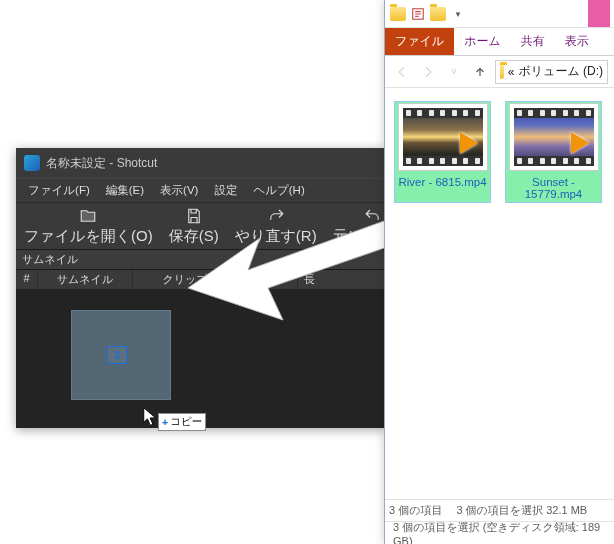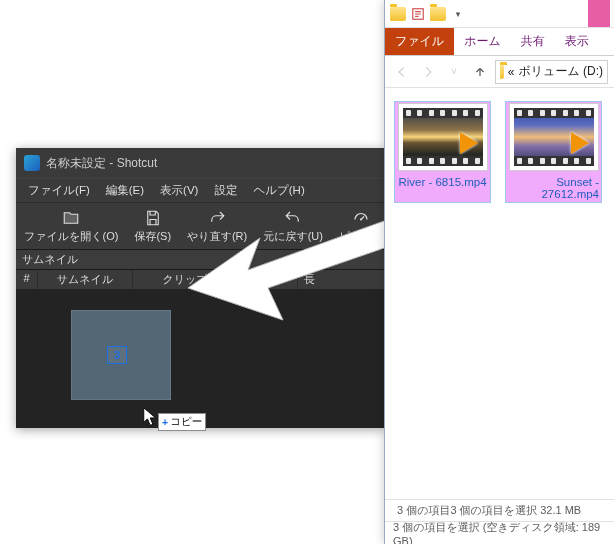--- a/index.html
+++ b/index.html
@@ -5,21 +5,21 @@
 * { box-sizing: border-box; margin: 0; padding: 0; font-family: "Meiryo", "Yu Gothic", sans-serif; }
 body { width: 614px; height: 544px; background: #fff; position: relative; overflow: hidden; }
 
 
 .shotcut-window { position:absolute; left:16px; top:148px; width:370px; height:280px; background:#232323; box-shadow:0 2px 10px rgba(0,0,0,.35); }
 .sc-titlebar { height:30px; background:#3a3a3a; display:flex; align-items:center; padding:0 8px; color:#ccc; font-size:12px; gap:6px; }
 .sc-titlebar .logo { width:16px; height:16px; border-radius:3px; background:linear-gradient(135deg,#2aa4d6,#1d5fbc); position:relative; }
 .sc-menubar { height:24px; background:#3a3a3a; display:flex; align-items:center; padding:0 6px; gap:4px; border-top:1px solid #424242; }
 .sc-menubar span { color:#ddd; font-size:11.5px; padding:3px 6px; cursor:default; }
 .sc-toolbar { height:48px; background:#3a3a3a; display:flex; align-items:center; border-top:1px solid #2b2b2b; border-bottom:1px solid #1a1a1a; }
-.sc-tool { flex:0 0 auto; display:flex; flex-direction:column; align-items:center; justify-content:center; padding:4px 8px 4px; color:#ddd; font-size:11px; gap:2px; cursor:default; }
+.sc-tool { flex:0 0 auto; display:flex; flex-direction:column; align-items:center; justify-content:center; padding:4px 8px 4px; color:#ddd; font-size:15px; gap:2px; cursor:default; }
 .sc-tool svg { width:18px; height:18px; }
 .sc-panel-title { height:20px; background:#3c3c3c; color:#ddd; font-size:11px; padding:2px 6px; border-bottom:1px solid #1a1a1a; }
 .sc-playlist-hdr { height:20px; background:#3a3a3a; display:flex; color:#ddd; font-size:11px; border-bottom:1px solid #232323; }
 .sc-playlist-hdr div { padding:2px 6px; border-right:1px solid #2c2c2c; }
 .plh-idx{width:22px;text-align:center;} .plh-thumb{width:95px;text-align:center;} .plh-clip{width:105px;text-align:center;} .plh-in{width:60px;text-align:center;} .plh-len{flex:1;}
 .sc-body { position:relative; background:#232323; height:calc(100% - 30px - 24px - 48px - 20px - 20px); }
 .drop-ghost { position:absolute; left:55px; top:20px; width:100px; height:90px; background:#5d7384; opacity:.85; box-shadow:0 0 0 1px #6f879a inset; }
 .drop-count { position:absolute; left:91px; top:56px; width:20px; height:18px; border:1.5px solid #1a6fe0; color:#1a6fe0; font-size:11px; font-weight:bold; display:flex; align-items:center; justify-content:center; background:rgba(255,255,255,.06); }
 .cursor { position:absolute; left:125px; top:116px; width:22px; height:22px; }
 .cursor svg{width:100%;height:100%;}
@@ -34,29 +34,29 @@
 .exp-tab { padding:5px 10px 5px; color:#701a75; cursor:default; }
 .exp-tab.active { background:#c2410c; color:#fff; }
 .exp-addr { height:32px; display:flex; align-items:center; padding:0 6px; gap:4px; border-bottom:1px solid #e1e1e1; font-size:12px; }
 .navbtn { width:22px; height:22px; border-radius:2px; display:flex; align-items:center; justify-content:center; color:#6a6a6a; }
 .navbtn.dis { color:#cfcfcf; }
 .addr-box { flex:1; height:24px; border:1px solid #cfcfcf; display:flex; align-items:center; padding:0 4px; gap:4px; color:#222; overflow:hidden; white-space:nowrap; }
 .folder-ico { width:16px; height:14px; background:linear-gradient(#ffe38a,#f4c22f); border-radius:1.5px 2px 2px 1.5px; position:relative; }
 .folder-ico:before{content:"";position:absolute;left:0;top:-3px;width:7px;height:3px;background:#f4c22f;border-radius:1px 1px 0 0;}
 .exp-body { padding:14px 10px; display:flex; gap:16px; }
 .thumb-card { width:95px; display:flex; flex-direction:column; align-items:center; font-size:11.5px; color:#205fbc; text-align:center; cursor:default; padding:2px; }
-.thumb-card.sel { background:#f0abfc; outline:1px solid #9bc8ee;text-align:right; }
+.thumb-card.sel { background:#86efac; outline:1px solid #9bc8ee; }
 .thumb-img { width:88px; height:66px; position:relative; border:4px solid #fff; box-shadow:0 0 0 1px #ccc; background:#000; margin-bottom:6px; overflow:hidden; }
 .thumb-img.river { background:linear-gradient(to bottom,#1f2f42 0%,#8d724a 38%,#f8d67a 50%,#6a5333 60%,#2b2b24 78%,#191713 100%); }
 .thumb-img.sunset { background:linear-gradient(to bottom,#2441a3 0%,#5f6fc0 30%,#f0bc78 50%,#7f6fa9 66%,#27264e 100%); }
 .sprocket{position:absolute;left:0;width:100%;height:10px;background:#333;display:flex;justify-content:space-between;padding:2px 3px;}
 .sprocket.top{top:0}.sprocket.bot{bottom:0}
 .sprocket i{width:5px;height:6px;background:#e8e8e8;border-radius:1px;}
 .play-ov{position:absolute;right:5px;bottom:12px;width:0;height:0;border-left:18px solid #f29408;border-top:11px solid transparent;border-bottom:11px solid transparent;filter:drop-shadow(0 0 1.5px #fff);}
-.exp-status1 { position:absolute; left:0; bottom:23px; right:0; height:22px; border-top:1px solid #e1e1e1; display:flex; align-items:center; padding:0 12px; font-size:11px; color:#5b5b5b; }
+.exp-status1 { position:absolute; left:0; bottom:23px; right:0; height:22px; border-top:1px solid #e1e1e1; display:flex; align-items:center; padding:0 4px; font-size:11px; color:#5b5b5b; gap:14px; }
 .exp-status2 { position:absolute; left:0; bottom:0; right:0; height:23px; border-top:1px solid #e1e1e1; display:flex; align-items:center; padding:0 8px; font-size:11px; color:#5b5b5b; }
 
 
 .drag-arrow { position:absolute; left:188px; top:188px; width:260px; height:140px; pointer-events:none; }
 .drag-arrow svg { width:100%; height:100%; }
 </style>
 </head>
 <body>
 
 <div class="shotcut-window">
@@ -221,21 +221,21 @@
             <i></i>
             <i></i>
             <i></i>
             <i></i>
             <i></i>
             <i></i>
             <i></i>
           </div>
         <div class="play-ov"></div>
       </div>
-      <span>Sunset - 27612.mp4</span>
+      <span>Sunset - 15779.mp4</span>
     </div>
   </div>
   <div class="exp-status1">
     <span>3 個の項目</span>
     <span>3 個の項目を選択 32.1 MB</span>
   </div>
   <div class="exp-status2">
     <span>3 個の項目を選択 (空きディスク領域: 189 GB)</span>
   </div>
 </div>

